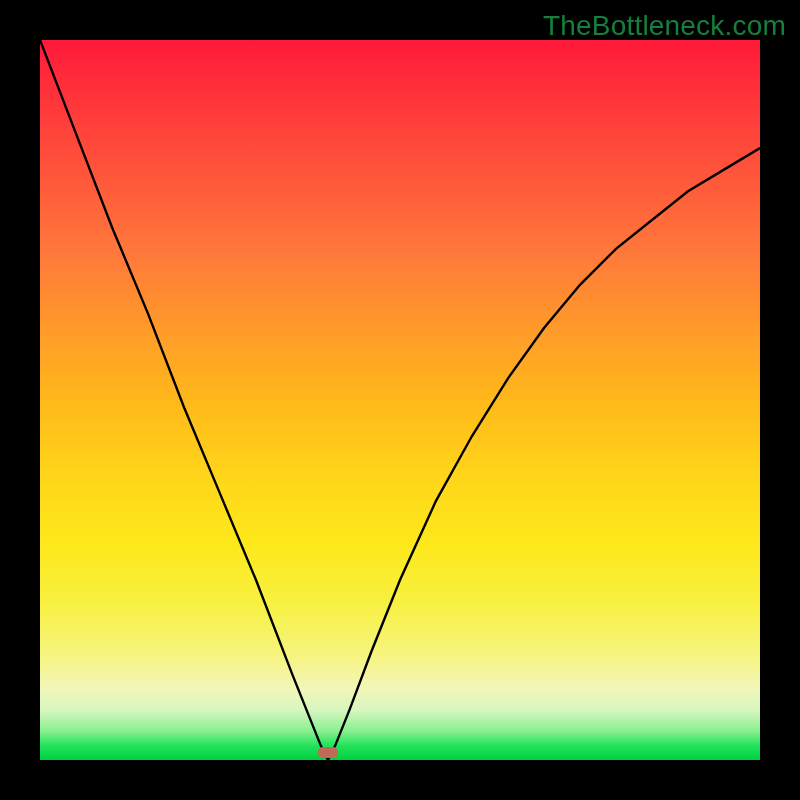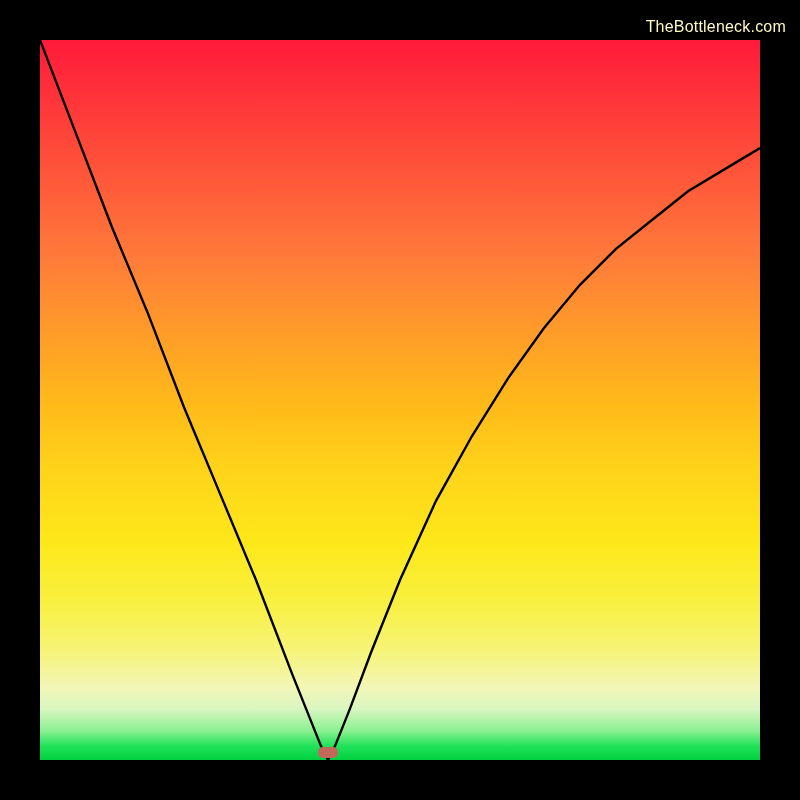--- a/index.html
+++ b/index.html
@@ -47,25 +47,25 @@
     width: 720px;
     height: 720px;
   }
   .marker {
     position: absolute;
     background: #c26858;
     border-radius: 5px;
   }
   .watermark {
     position: absolute;
-    top: 18px;
+    top: 10px;
     right: 14px;
     font-family: Arial, Helvetica, sans-serif;
-    font-size: 16px;
-    color: #fef9c3;
+    font-size: 28px;
+    color: #15803d;
     letter-spacing: 0.2px;
     user-select: none;
   }
 </style>
 </head>
 <body>
 
 <div class="frame">
   <div class="watermark">TheBottleneck.com</div>
   <div class="plot-area">

